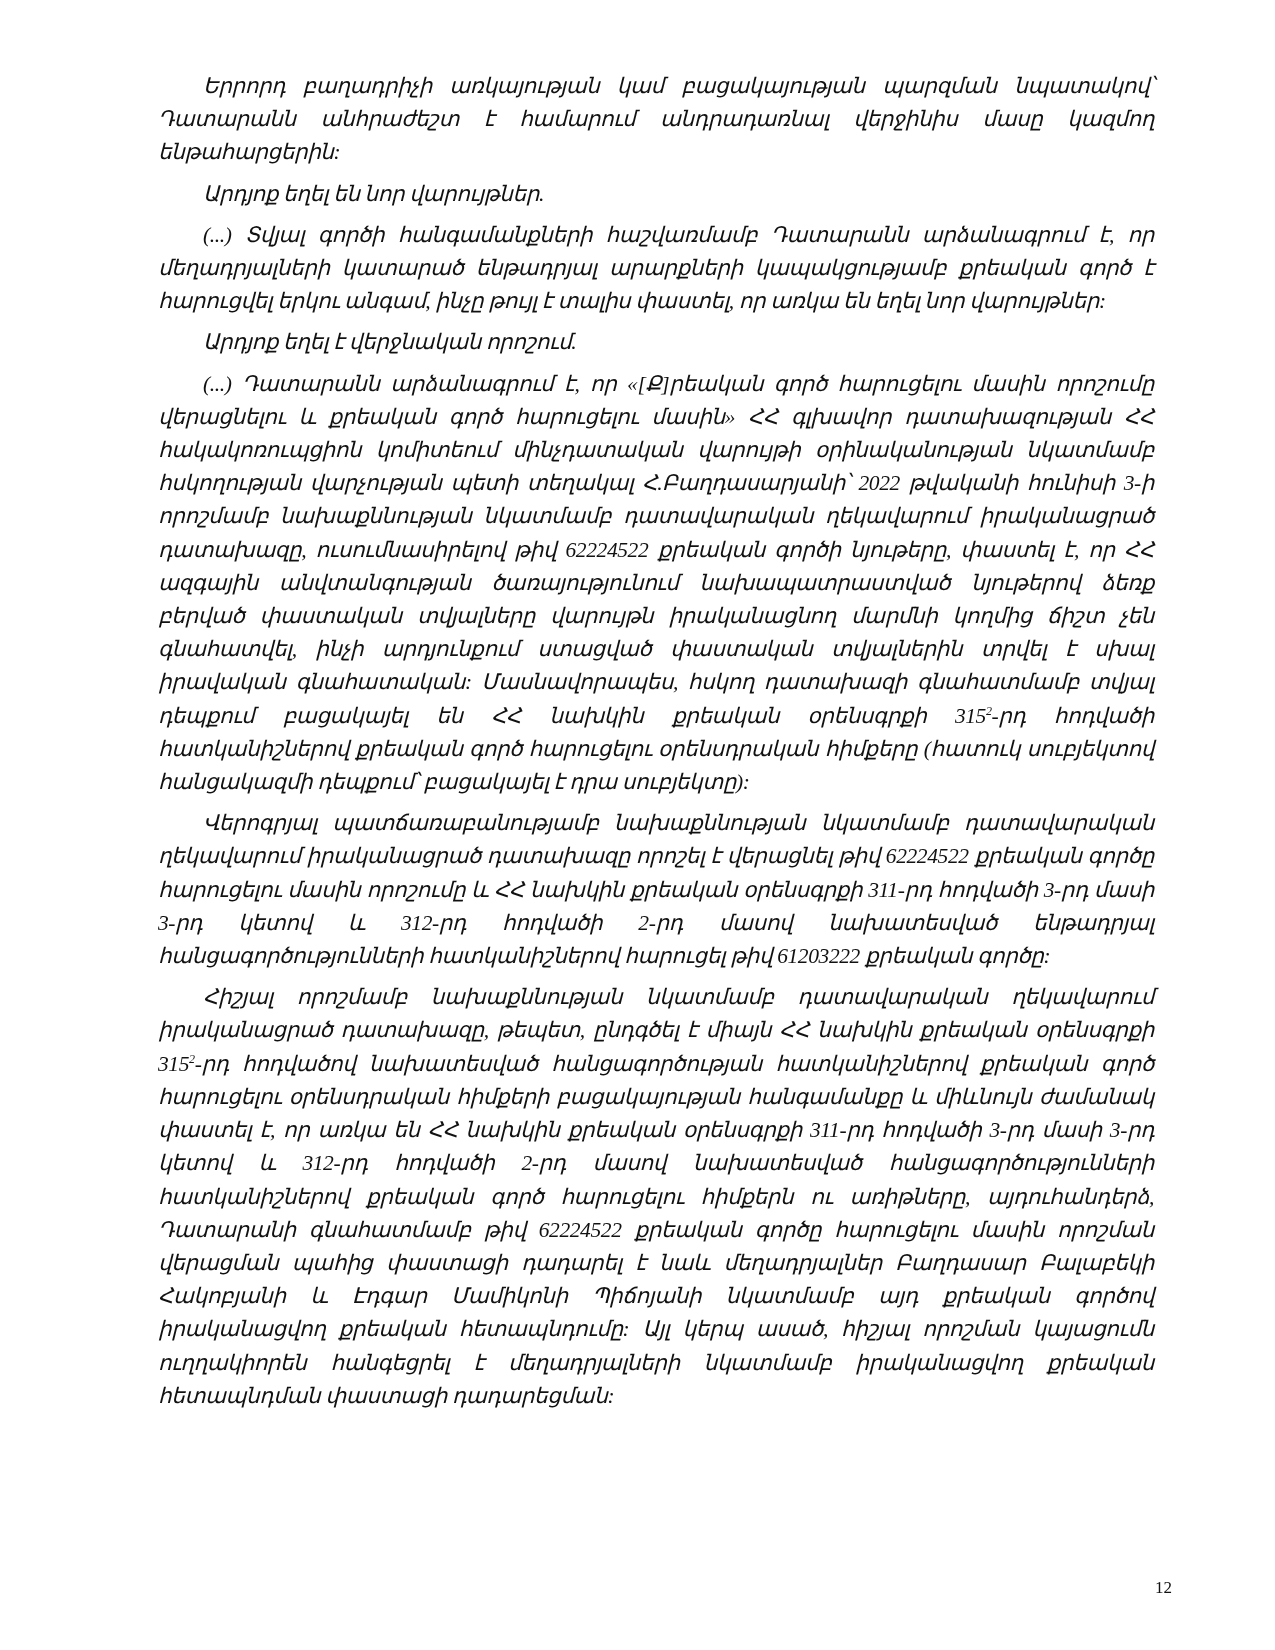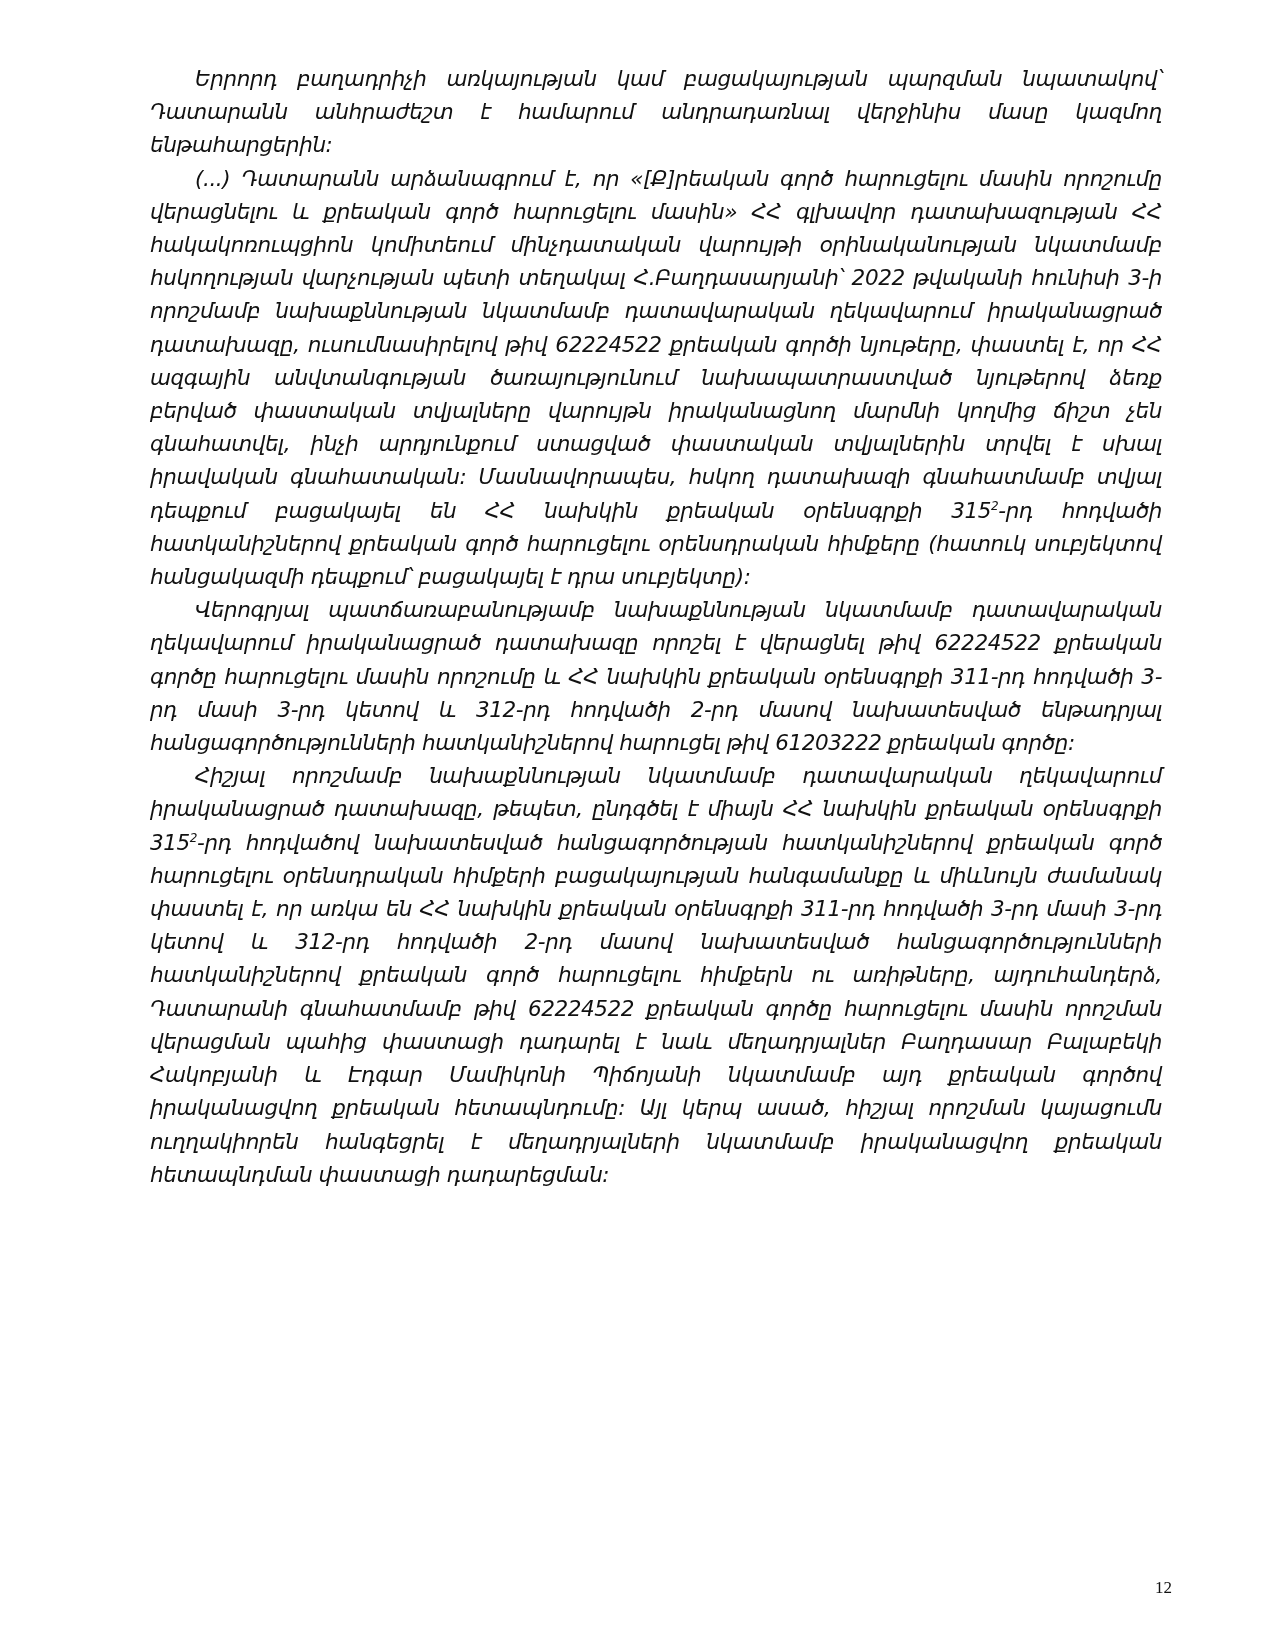--- a/index.html
+++ b/index.html
@@ -10,37 +10,41 @@
     top: 62px;
     width: 1012px;
     font-family: "DejaVu Sans", sans-serif;
     font-style: italic;
     font-size: 21.5px;
     line-height: 33.2px;
     color: #111111;
     letter-spacing: -0.4px;
   }
   .para {
-    margin: 0;
+    margin: 8px;
     text-align: justify;
     text-indent: 45px;
+    font-family: Liberation Serif, serif;
   }
   .para sup { font-size: 12px; line-height: 0; vertical-align: super; }
   .page-number {
     position: absolute;
     left: 1155px;
     top: 1578px;
     font-family: "Liberation Serif", serif;
     font-size: 17px;
     color: #111111;
   }
 </style>
 </head>
 <body>
 
 <div class="page">
   <p class="para">Երրորդ բաղադրիչի առկայության կամ բացակայության պարզման նպատակով՝ Դատարանն անհրաժեշտ է համարում անդրադառնալ վերջինիս մասը կազմող ենթահարցերին:</p>
+  <p class="para">Արդյոք եղել են նոր վարույթներ.</p>
+  <p class="para">(...) Տվյալ գործի հանգամանքների հաշվառմամբ Դատարանն արձանագրում է, որ մեղադրյալների կատարած ենթադրյալ արարքների կապակցությամբ քրեական գործ է հարուցվել երկու անգամ, ինչը թույլ է տալիս փաստել, որ առկա են եղել նոր վարույթներ:</p>
+  <p class="para">Արդյոք եղել է վերջնական որոշում.</p>
   <p class="para"><span>(...) Դատարանն արձանագրում է, որ «[Ք]րեական գործ հարուցելու մասին որոշումը վերացնելու և քրեական գործ հարուցելու մասին» ՀՀ գլխավոր դատախազության ՀՀ հակակոռուպցիոն կոմիտեում մինչդատական վարույթի օրինականության նկատմամբ հսկողության վարչության պետի տեղակալ Հ.Բաղդասարյանի՝ 2022 թվականի հունիսի 3-ի որոշմամբ նախաքննության նկատմամբ դատավարական ղեկավարում իրականացրած դատախազը, ուսումնասիրելով թիվ 62224522 քրեական գործի նյութերը, փաստել է, որ ՀՀ ազգային անվտանգության ծառայությունում նախապատրաստված նյութերով ձեռք բերված փաստական տվյալները վարույթն իրականացնող մարմնի կողմից ճիշտ չեն գնահատվել, ինչի արդյունքում ստացված փաստական տվյալներին տրվել է սխալ իրավական գնահատական: Մասնավորապես, հսկող դատախազի գնահատմամբ տվյալ դեպքում բացակայել են ՀՀ նախկին քրեական օրենսգրքի 315</span><sup>2</sup><span>-րդ հոդվածի հատկանիշներով քրեական գործ հարուցելու օրենսդրական հիմքերը (հատուկ սուբյեկտով հանցակազմի դեպքում՝ բացակայել է դրա սուբյեկտը):</span></p>
   <p class="para">Վերոգրյալ պատճառաբանությամբ նախաքննության նկատմամբ դատավարական ղեկավարում իրականացրած դատախազը որոշել է վերացնել թիվ 62224522 քրեական գործը հարուցելու մասին որոշումը և ՀՀ նախկին քրեական օրենսգրքի 311-րդ հոդվածի 3-րդ մասի 3-րդ կետով և 312-րդ հոդվածի 2-րդ մասով նախատեսված ենթադրյալ հանցագործությունների հատկանիշներով հարուցել թիվ 61203222 քրեական գործը:</p>
   <p class="para"><span>Հիշյալ որոշմամբ նախաքննության նկատմամբ դատավարական ղեկավարում իրականացրած դատախազը, թեպետ, ընդգծել է միայն ՀՀ նախկին քրեական օրենսգրքի 315</span><sup>2</sup><span>-րդ հոդվածով նախատեսված հանցագործության հատկանիշներով քրեական գործ հարուցելու օրենսդրական հիմքերի բացակայության հանգամանքը և միևնույն ժամանակ փաստել է, որ առկա են ՀՀ նախկին քրեական օրենսգրքի 311-րդ հոդվածի 3-րդ մասի 3-րդ կետով և 312-րդ հոդվածի 2-րդ մասով նախատեսված հանցագործությունների հատկանիշներով քրեական գործ հարուցելու հիմքերն ու առիթները, այդուհանդերձ, Դատարանի գնահատմամբ թիվ 62224522 քրեական գործը հարուցելու մասին որոշման վերացման պահից փաստացի դադարել է նաև մեղադրյալներ Բաղդասար Բալաբեկի Հակոբյանի և Էդգար Մամիկոնի Պիճոյանի նկատմամբ այդ քրեական գործով իրականացվող քրեական հետապնդումը: Այլ կերպ ասած, հիշյալ որոշման կայացումն ուղղակիորեն հանգեցրել է մեղադրյալների նկատմամբ իրականացվող քրեական հետապնդման փաստացի դադարեցման:</span></p>
 </div>
 
 <div class="page-number">12</div>
 
 </body></html>

